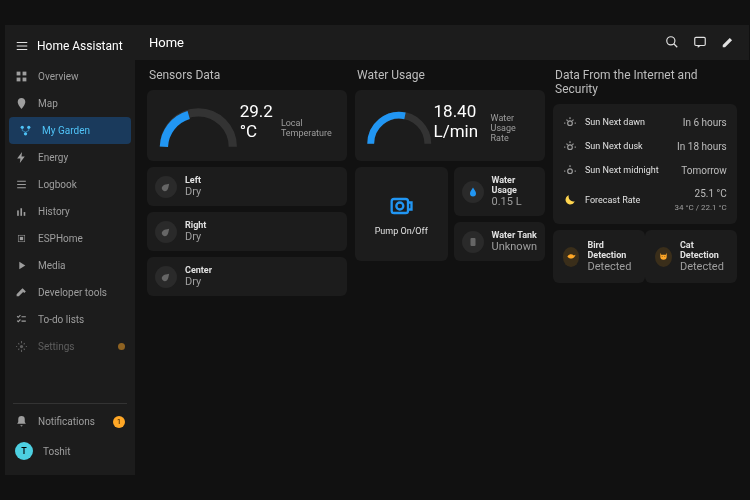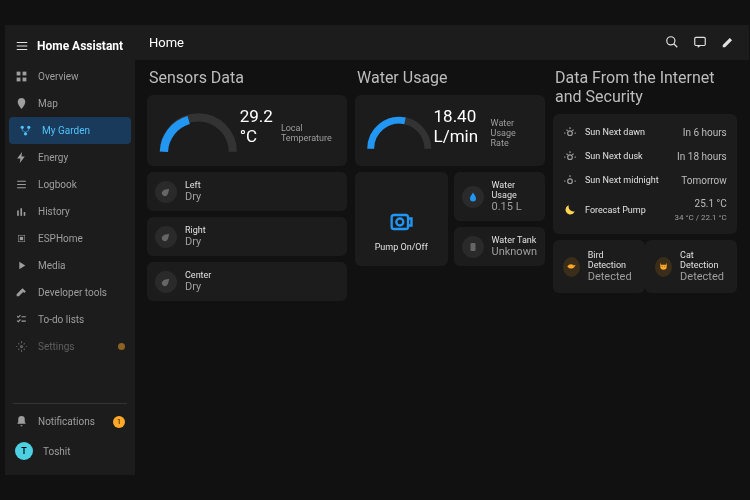--- a/index.html
+++ b/index.html
@@ -1,54 +1,54 @@
 <!DOCTYPE html>
 <html><head>
 <meta charset="utf-8">
 <style>
 *{margin:0;padding:0;box-sizing:border-box;font-family:Roboto,Arial,sans-serif}
 body{background:#111;width:750px;height:500px;overflow:hidden;color:#e1e1e1;font-size:11px}
 .wrap{display:flex;width:100%;height:100%;padding:25px 25px 25px 5px}
 .sidebar{width:130px;background:#1c1c1c;display:flex;flex-direction:column;padding:8px 0;flex-shrink:0}
 .sb-header{display:flex;align-items:center;gap:8px;padding:6px 10px;margin-bottom:4px}
 .sb-header svg{width:14px;height:14px}
-.sb-title{font-size:12px;font-weight:700;color:#fff}
+.sb-title{font-size:12px;font-weight:400;color:#fff}
 .sb-item{display:flex;align-items:center;gap:10px;padding:7px 10px;color:#9e9e9e;cursor:pointer;font-size:10px}
 .sb-item.active{background:#1a3a5c;color:#4fc3f7;border-radius:4px;margin:0 4px}
 .sb-item svg,.sb-item .ic{width:13px;height:13px;flex-shrink:0}
 .sb-spacer{flex:1}
 .sb-divider{border-top:1px solid #333;margin:4px 8px}
 .badge{width:7px;height:7px;border-radius:50%;background:#ffa726;margin-left:auto}
 .avatar{width:18px;height:18px;border-radius:50%;background:#4dd0e1;color:#000;display:flex;align-items:center;justify-content:center;font-size:9px;font-weight:500}
 .main{flex:1;background:#111;display:flex;flex-direction:column}
 .topbar{display:flex;align-items:flex-start;padding:10px 14px;background:#1c1c1c}
 .topbar-title{font-size:13px;color:#fff}
 .topbar-actions{margin-left:auto;display:flex;gap:14px}
 .topbar-actions svg{width:14px;height:14px;cursor:pointer}
 .content{padding:8px 12px;display:flex;gap:8px}
 .col{display:flex;flex-direction:column;gap:6px}
 .col1{width:200px}
 .col2{width:190px}
 .col3{flex:1}
-.section-title{font-size:16px;color:#bdbdbd;margin-bottom:2px;padding-left:2px}
+.section-title{font-size:12px;color:#bdbdbd;margin-bottom:2px;padding-left:2px}
 .card{background:#1c1c1c;border-radius:6px;padding:10px}
 .gauge-card{display:flex;flex-direction:row;align-items:center;padding:12px 10px 10px}
 .gauge{width:110px;height:55px;position:relative;margin-bottom:-6px}
 .gauge svg{width:100%;height:100%}
 .gauge-val{font-size:17px;color:#fff;margin-top:-12px}
 .gauge-lbl{font-size:9px;color:#9e9e9e;margin-top:2px}
 .row2{display:flex;gap:6px}
 .tile{background:#1c1c1c;border-radius:6px;padding:8px;display:flex;align-items:center;gap:8px;flex:1}
 .tile-ic{width:22px;height:22px;border-radius:50%;background:#2a2a2a;display:flex;align-items:center;justify-content:center;flex-shrink:0}
 .tile-ic svg{width:12px;height:12px}
 .tile-txt{display:flex;flex-direction:column}
-.tile-name{font-size:9px;color:#e1e1e1;font-weight:400}
+.tile-name{font-size:9px;color:#e1e1e1;font-weight:700}
 .tile-val{font-size:11px;color:#9e9e9e}
 .stack{display:flex;flex-direction:column;gap:6px;flex:1}
-.pump-card{background:#1c1c1c;border-radius:6px;padding:14px;display:flex;flex-direction:column;align-items:center;justify-content:flex-end;gap:6px;flex:1}
+.pump-card{background:#1c1c1c;border-radius:6px;padding:14px;display:flex;flex-direction:column;align-items:center;justify-content:center;gap:6px;flex:1}
 .pump-ic{width:28px;height:28px}
 .pump-lbl{font-size:9px;color:#e1e1e1}
 .list-card{background:#1c1c1c;border-radius:6px;padding:6px 10px}
 .list-row{display:flex;align-items:center;gap:8px;padding:5px 0}
 .list-ic{width:14px;height:14px;flex-shrink:0}
 .list-name{font-size:9px;color:#e1e1e1;flex:1}
 .list-val{font-size:10px;color:#bdbdbd;text-align:right}
 .list-val2{font-size:8px;color:#9e9e9e}
 .det-row{display:flex;}
 .det{background:#1c1c1c;border-radius:6px;padding:10px;display:flex;align-items:center;gap:8px;flex:1}
@@ -302,21 +302,21 @@
                 <circle cx="12" cy="14" r="4"></circle>
                 <path d="M12 4v3M4 14H2M22 14h-2"></path>
               </svg>
               <span class="list-name">Sun Next midnight</span>
               <span class="list-val">Tomorrow</span>
             </div>
         <div class="list-row">
               <svg class="list-ic" viewBox="0 0 24 24" fill="#ffd54f">
                 <path d="M20 14a8 8 0 01-10-10 8 8 0 1010 10z"></path>
               </svg>
-              <span class="list-name">Forecast Pump</span>
+              <span class="list-name">Forecast Rate</span>
               <span class="fc-right"><span class="list-val">25.1 °C</span><br><span class="list-val2">34 °C / 22.1 °C</span></span>
             </div>
       </div>
       <div class="det-row">
         <div class="det">
               <div class="det-ic">
                 <svg viewBox="0 0 24 24" fill="#ffa726">
                   <path d="M3 12c4-6 10-6 14-2l4-2-2 4c-4 6-12 6-16 0z"></path>
                 </svg>
               </div>

